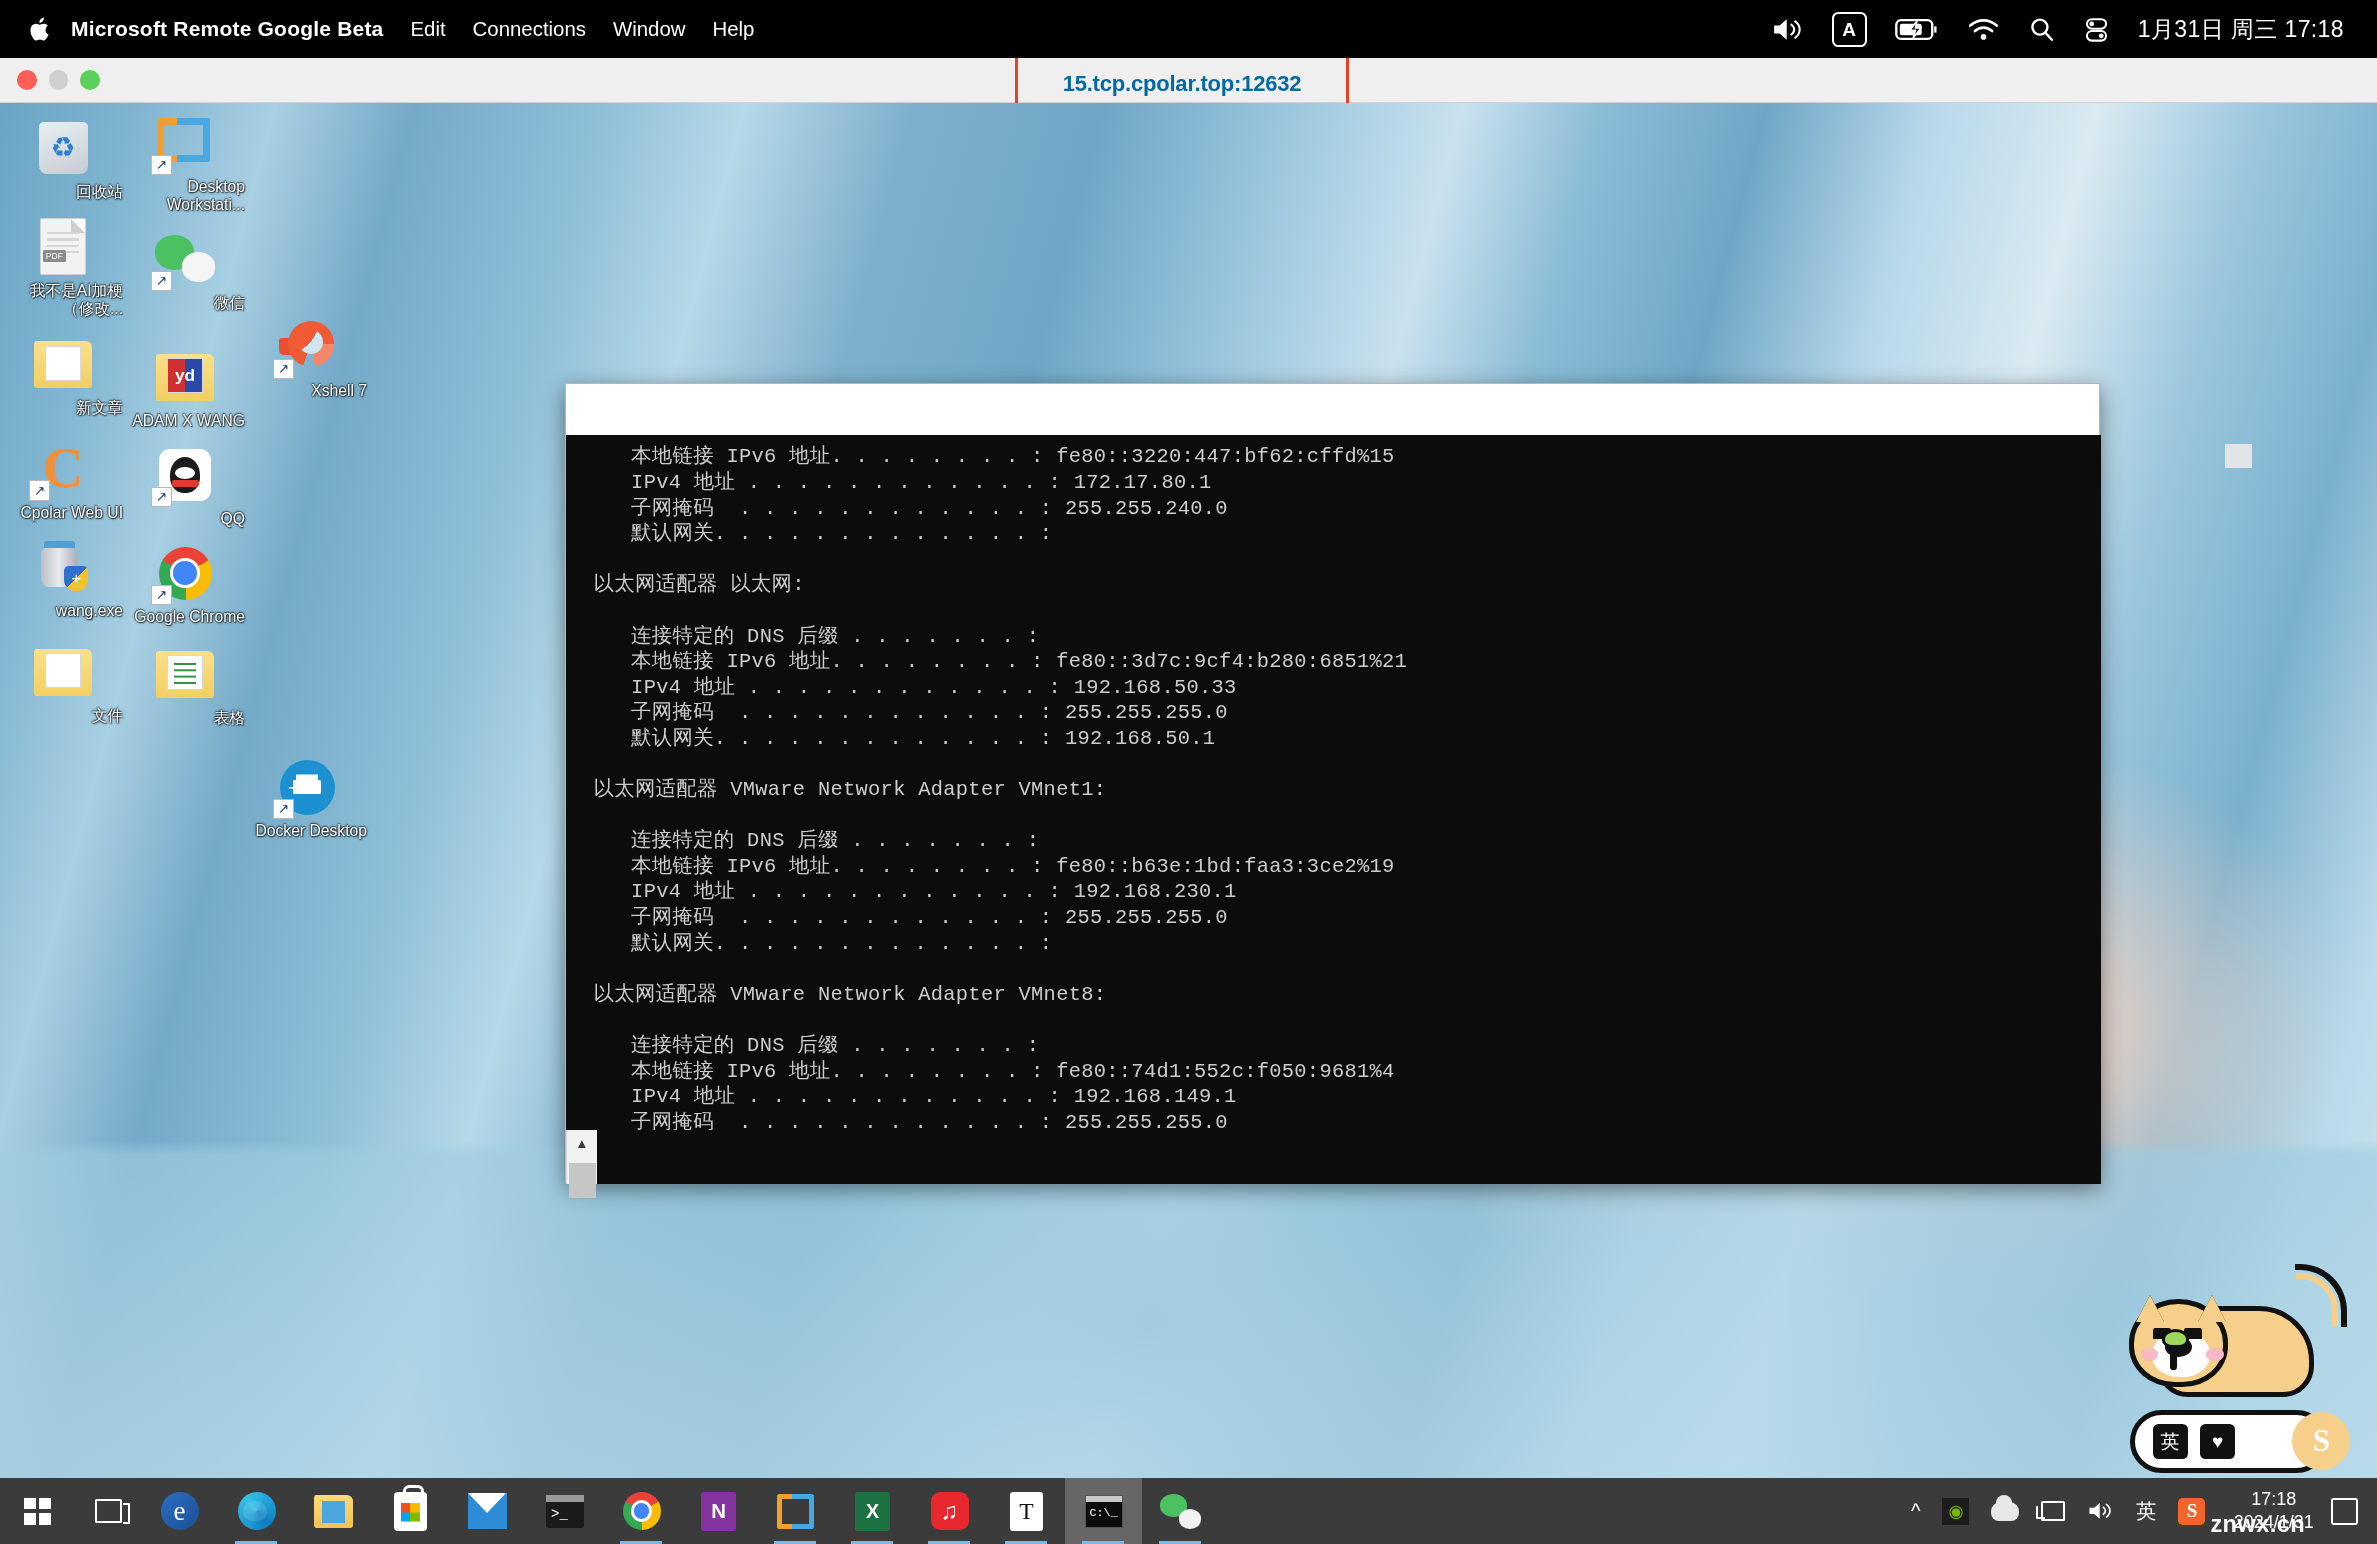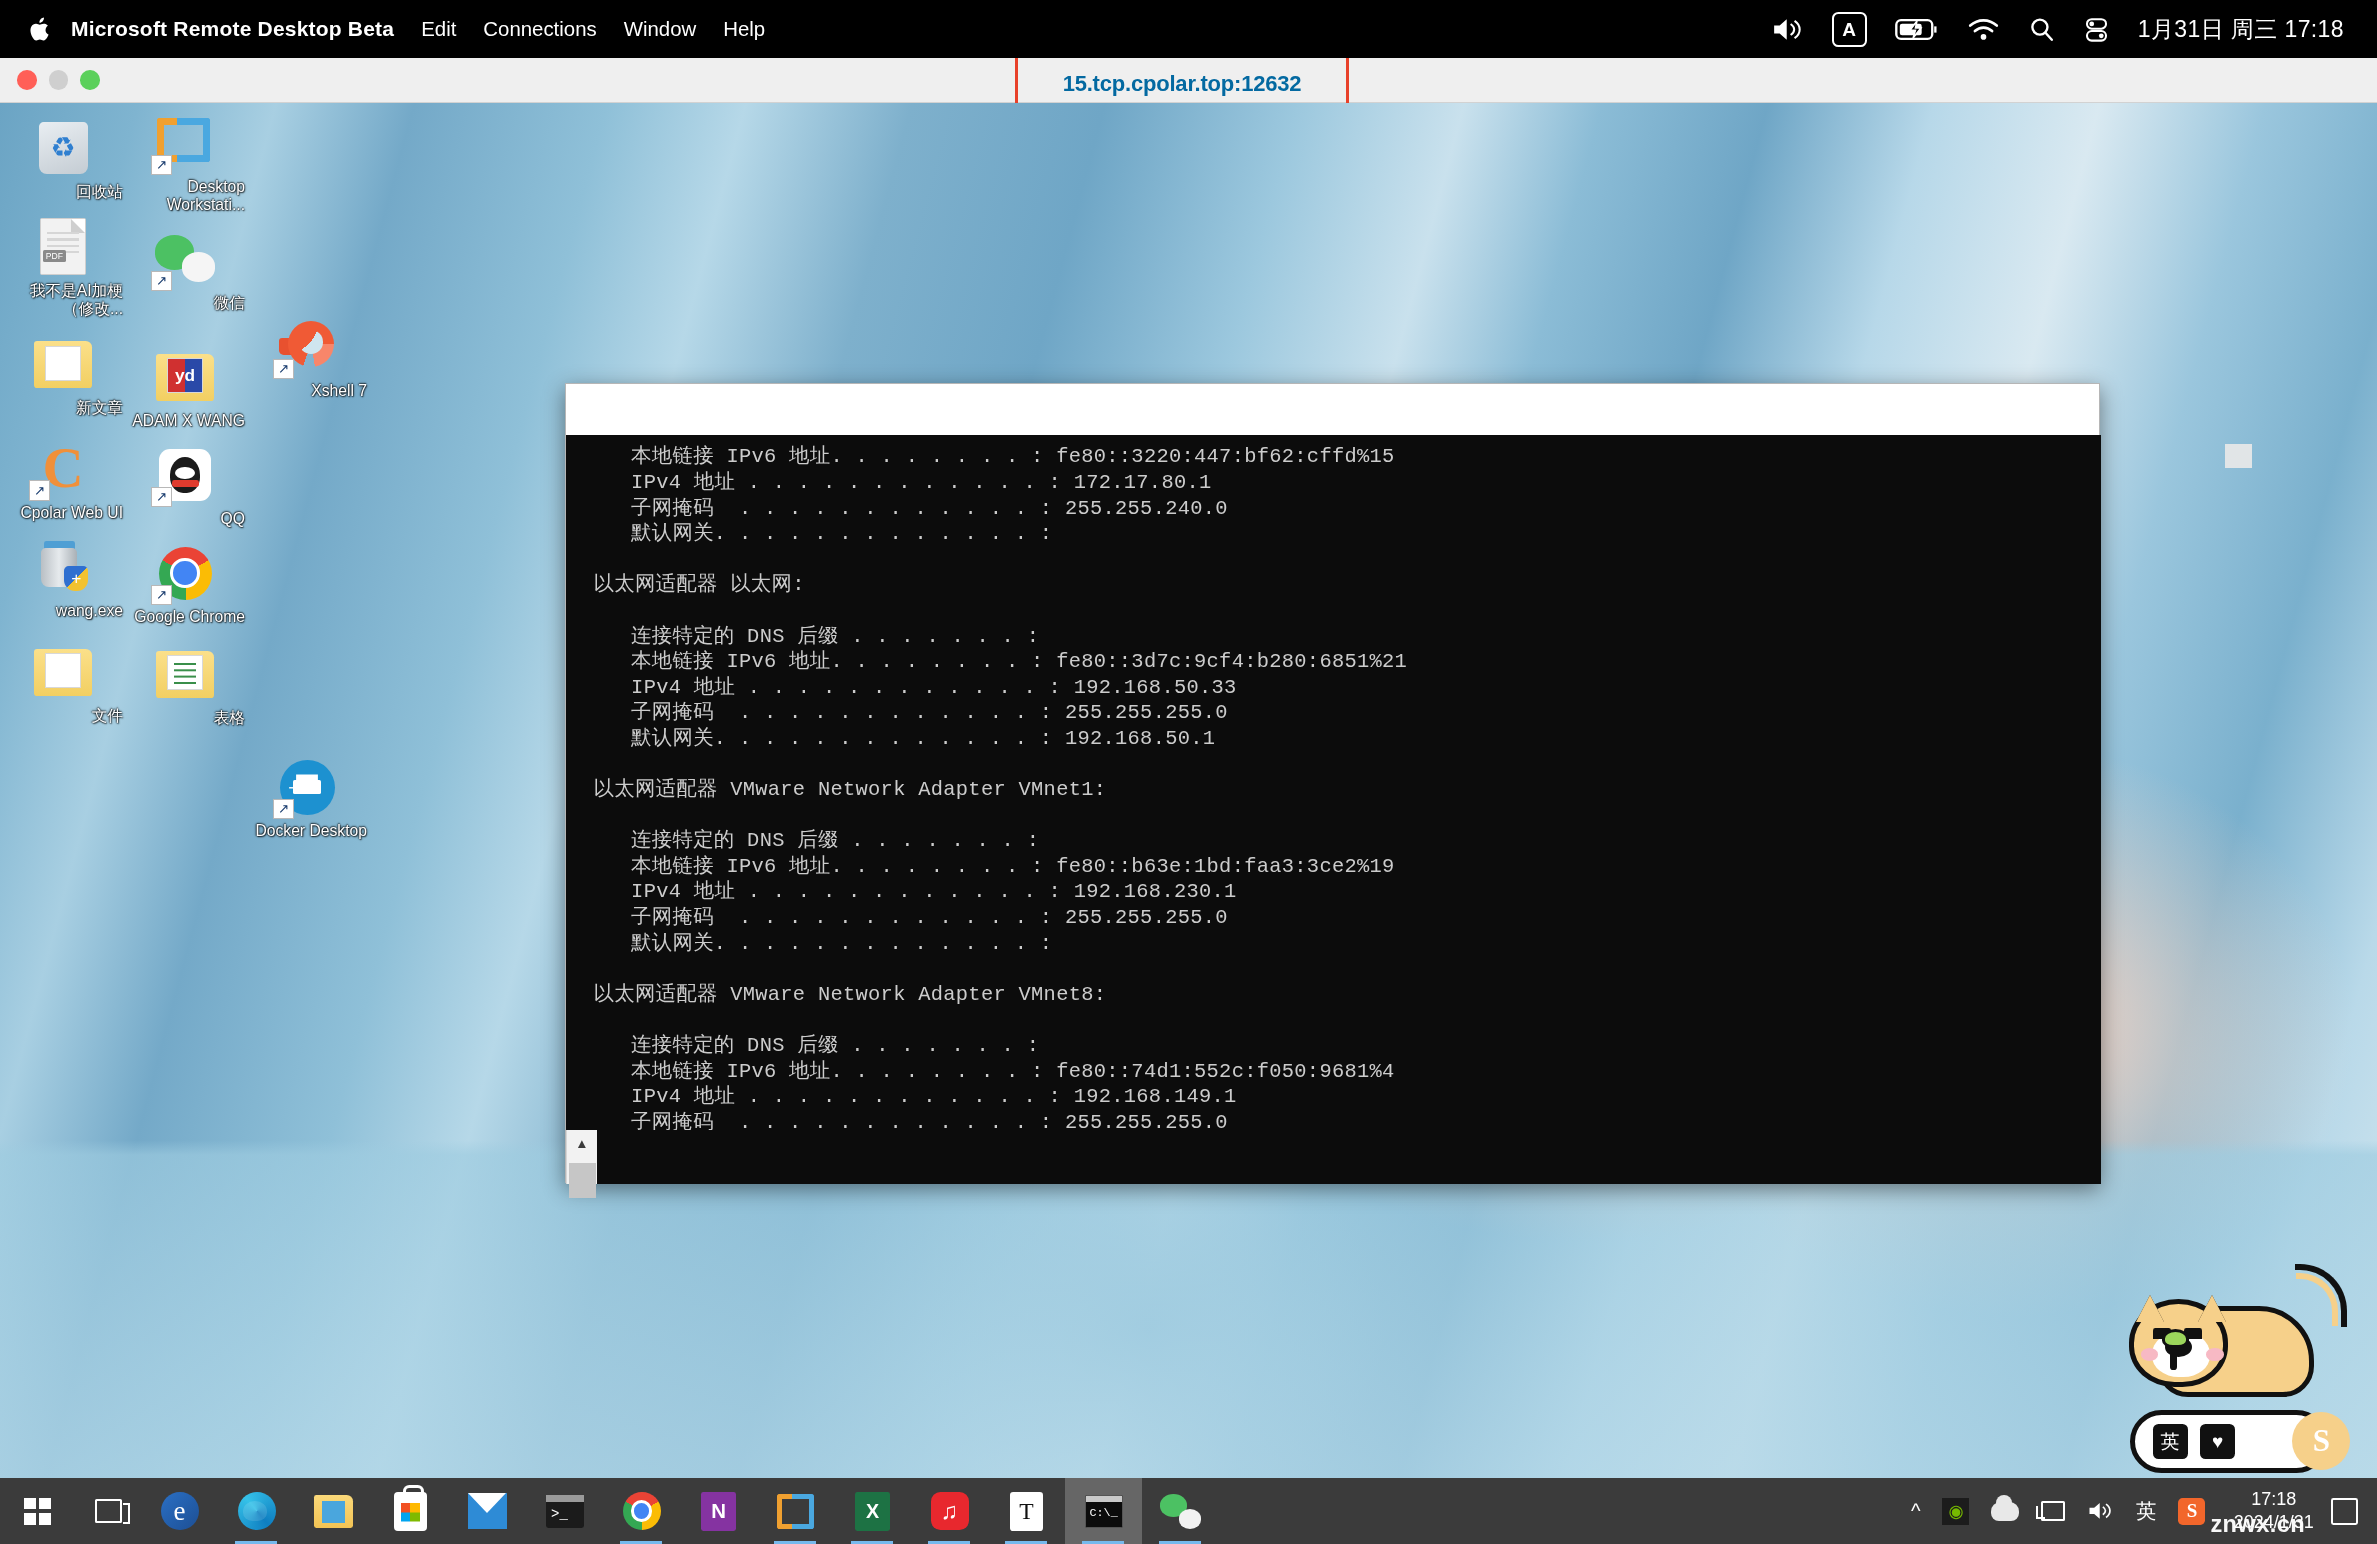--- a/index.html
+++ b/index.html
@@ -367,21 +367,21 @@
 </style>
 </head>
 <body>
 
 <div class="mac-menubar">
   <div class="mac-apple">
     <svg width="20.4" height="25" viewBox="0 0 26 32">
         <path fill="#fff" d="M17.6 5.3c1-1.2 1.7-2.9 1.5-4.6-1.5.1-3.2 1-4.3 2.2-.9 1.1-1.7 2.8-1.5 4.4 1.6.1 3.3-.8 4.3-2zM19.1 8.6c-2.4-.1-4.4 1.3-5.5 1.3s-2.9-1.3-4.7-1.2c-2.4 0-4.6 1.4-5.9 3.5-2.5 4.3-.6 10.8 1.8 14.3 1.2 1.8 2.6 3.7 4.5 3.6 1.8-.1 2.5-1.2 4.6-1.2s2.8 1.2 4.7 1.1c1.9 0 3.2-1.8 4.4-3.5 1.4-2 2-3.9 2-4-.1 0-3.8-1.5-3.9-5.8 0-3.6 2.9-5.3 3.1-5.4-1.7-2.5-4.3-2.7-5.1-2.7z"></path>
       </svg>
   </div>
-  <div class="mac-app-title">Microsoft Remote Desktop Beta</div>
+  <div class="mac-app-title">Microsoft Remote Google Beta</div>
   <div class="mac-menu-item">Edit</div>
   <div class="mac-menu-item">Connections</div>
   <div class="mac-menu-item">Window</div>
   <div class="mac-menu-item">Help</div>
 
   <div class="mac-right">
     <span class="tray-ico">
       <svg width="33" height="27" viewBox="0 0 42 34">
           <path fill="#fff" d="M4 12h7l9-8v26l-9-8H4z"></path>
           <path fill="none" stroke="#fff" stroke-width="2.6" d="M25 10c3 2 4.5 4.5 4.5 7s-1.5 5-4.5 7M30 6c4.5 3 6.5 7 6.5 11s-2 8-6.5 11"></path>

